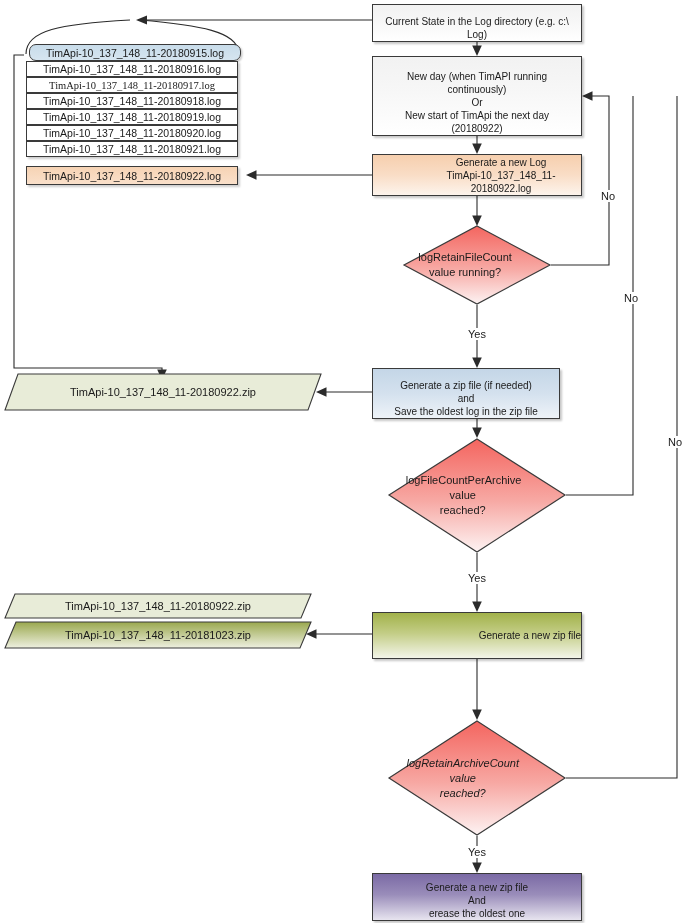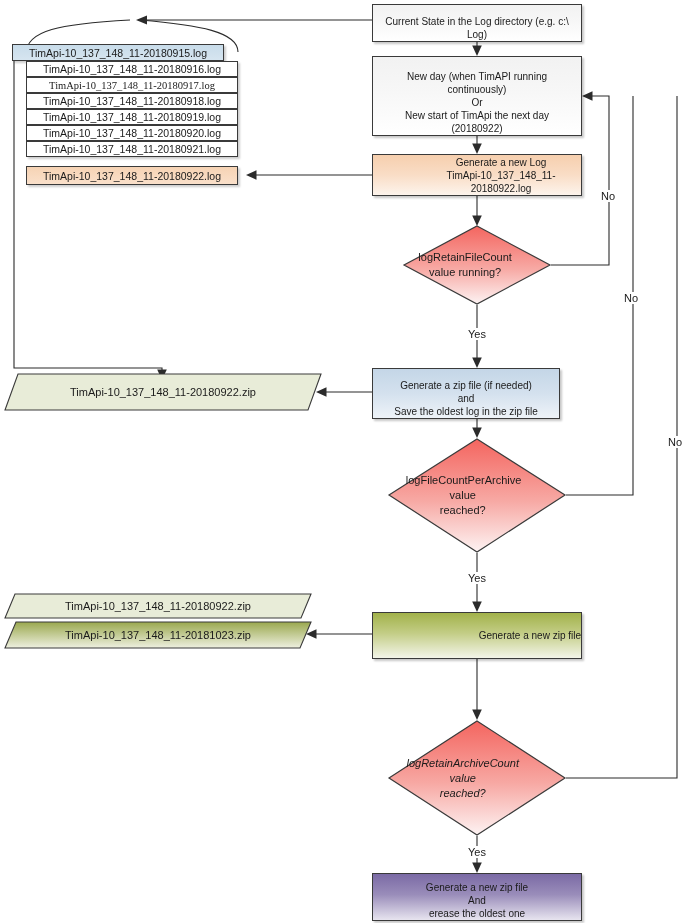--- a/index.html
+++ b/index.html
@@ -144,21 +144,21 @@
 
     <line x1="477" y1="659" x2="477" y2="713"></line>
     <polygon points="477,720 472.2,709.5 481.8,709.5"></polygon>
 
     <path d="M 566 778 L 677 778 L 677 96"></path>
 
     <line x1="477" y1="836" x2="477" y2="866"></line>
     <polygon points="477,873 472.2,862.5 481.8,862.5"></polygon>
   </svg>
 
-  <div class="filerow file-blue" style="left:12px;top:44px;width:212px;height:17px;">
+  <div class="filerow file-blue" style="left:29px;top:44px;width:212px;height:17px;border-radius:7px;">
     <span>TimApi-10_137_148_11-20180915.log</span>
   </div>
   <div class="filerow file-plain" style="left:26px;top:61px;width:212px;height:16px;">
     <span>TimApi-10_137_148_11-20180916.log</span>
   </div>
   <div class="filerow file-plain" style="left:26px;top:77px;width:212px;height:16px;font-family:Liberation Serif, serif;">
     <span>TimApi-10_137_148_11-20180917.log</span>
   </div>
   <div class="filerow file-plain" style="left:26px;top:93px;width:212px;height:16px;">
     <span>TimApi-10_137_148_11-20180918.log</span>

